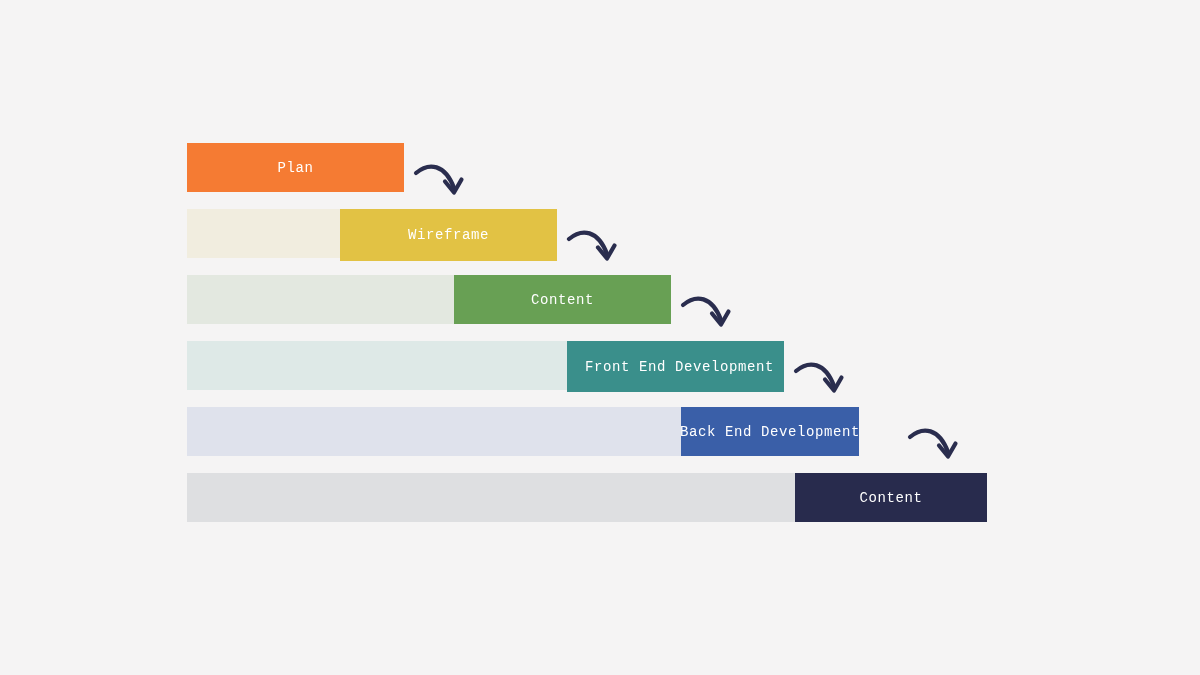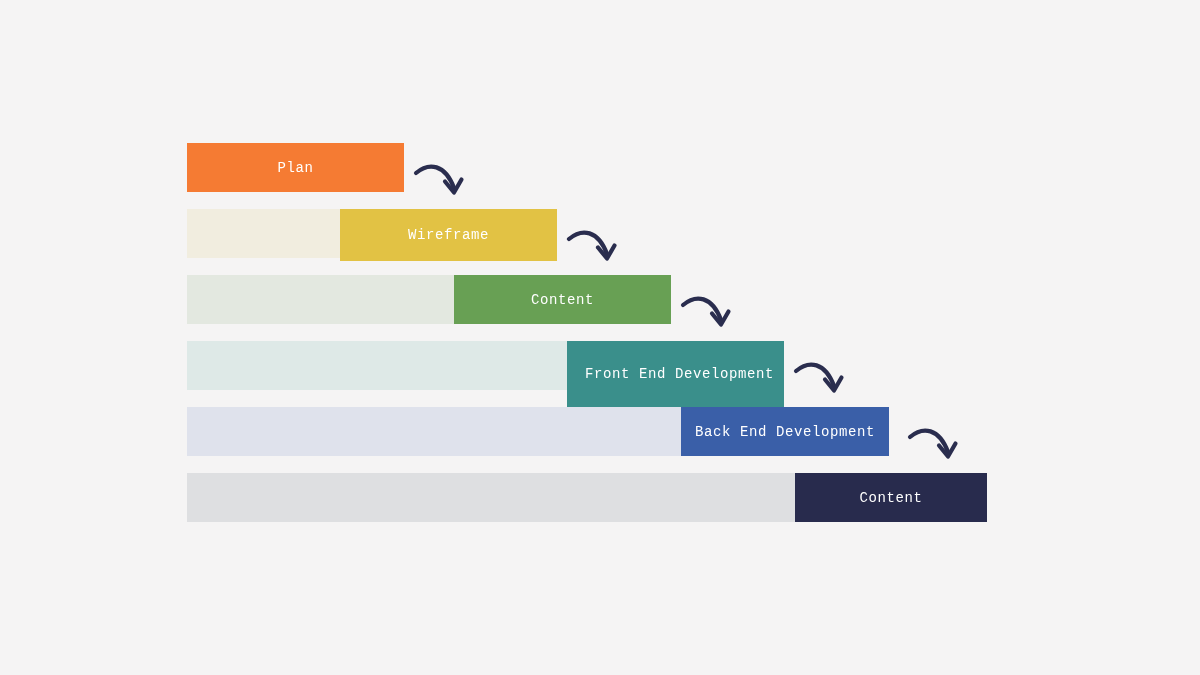--- a/index.html
+++ b/index.html
@@ -42,25 +42,25 @@
       </div>
       <div class="seg" style="left: 187px; top: 209px; width: 153px; height: 49px; background: rgb(241, 237, 223);"></div>
       <div class="seg bar" style="left: 340px; top: 209px; width: 217px; height: 52px; background: rgb(226, 194, 68);">
         <span class="bar-label">Wireframe</span>
       </div>
       <div class="seg" style="left: 187px; top: 275px; width: 267px; height: 49px; background: rgb(227, 232, 224);"></div>
       <div class="seg bar" style="left: 454px; top: 275px; width: 217px; height: 49px; background: rgb(104, 160, 84);">
         <span class="bar-label">Content</span>
       </div>
       <div class="seg" style="left: 187px; top: 341px; width: 380px; height: 49px; background: rgb(222, 233, 231);"></div>
-      <div class="seg bar" style="left: 567px; top: 341px; width: 217px; height: 66px; background: rgb(58, 143, 139); padding-left: 8px;">
+      <div class="seg bar" style="left: 567px; top: 341px; width: 217px; height: 51px; background: rgb(58, 143, 139); padding-left: 8px;">
         <span class="bar-label">Front End Development</span>
       </div>
       <div class="seg" style="left: 187px; top: 407px; width: 494px; height: 49px; background: rgb(223, 226, 236);"></div>
-      <div class="seg bar" style="left: 681px; top: 407px; width: 208px; height: 49px; background: rgb(58, 95, 168);">
+      <div class="seg bar" style="left: 681px; top: 407px; width: 178px; height: 49px; background: rgb(58, 95, 168);">
         <span class="bar-label">Back End Development</span>
       </div>
       <div class="seg" style="left: 187px; top: 473px; width: 608px; height: 49px; background: rgb(222, 223, 225);"></div>
       <div class="seg bar" style="left: 795px; top: 473px; width: 192px; height: 49px; background: rgb(40, 43, 77);">
         <span class="bar-label">Content</span>
       </div>
     </div>
   <div id="arrows">
       <svg class="flow-arrow" width="52" height="44" viewBox="0 0 52 44" style="left: 413px; top: 160px;">
         <path d="M3,13 C16,2 32,4 41,28" fill="none" stroke="#2A2D4E" stroke-width="4.2" stroke-linecap="round"></path>

